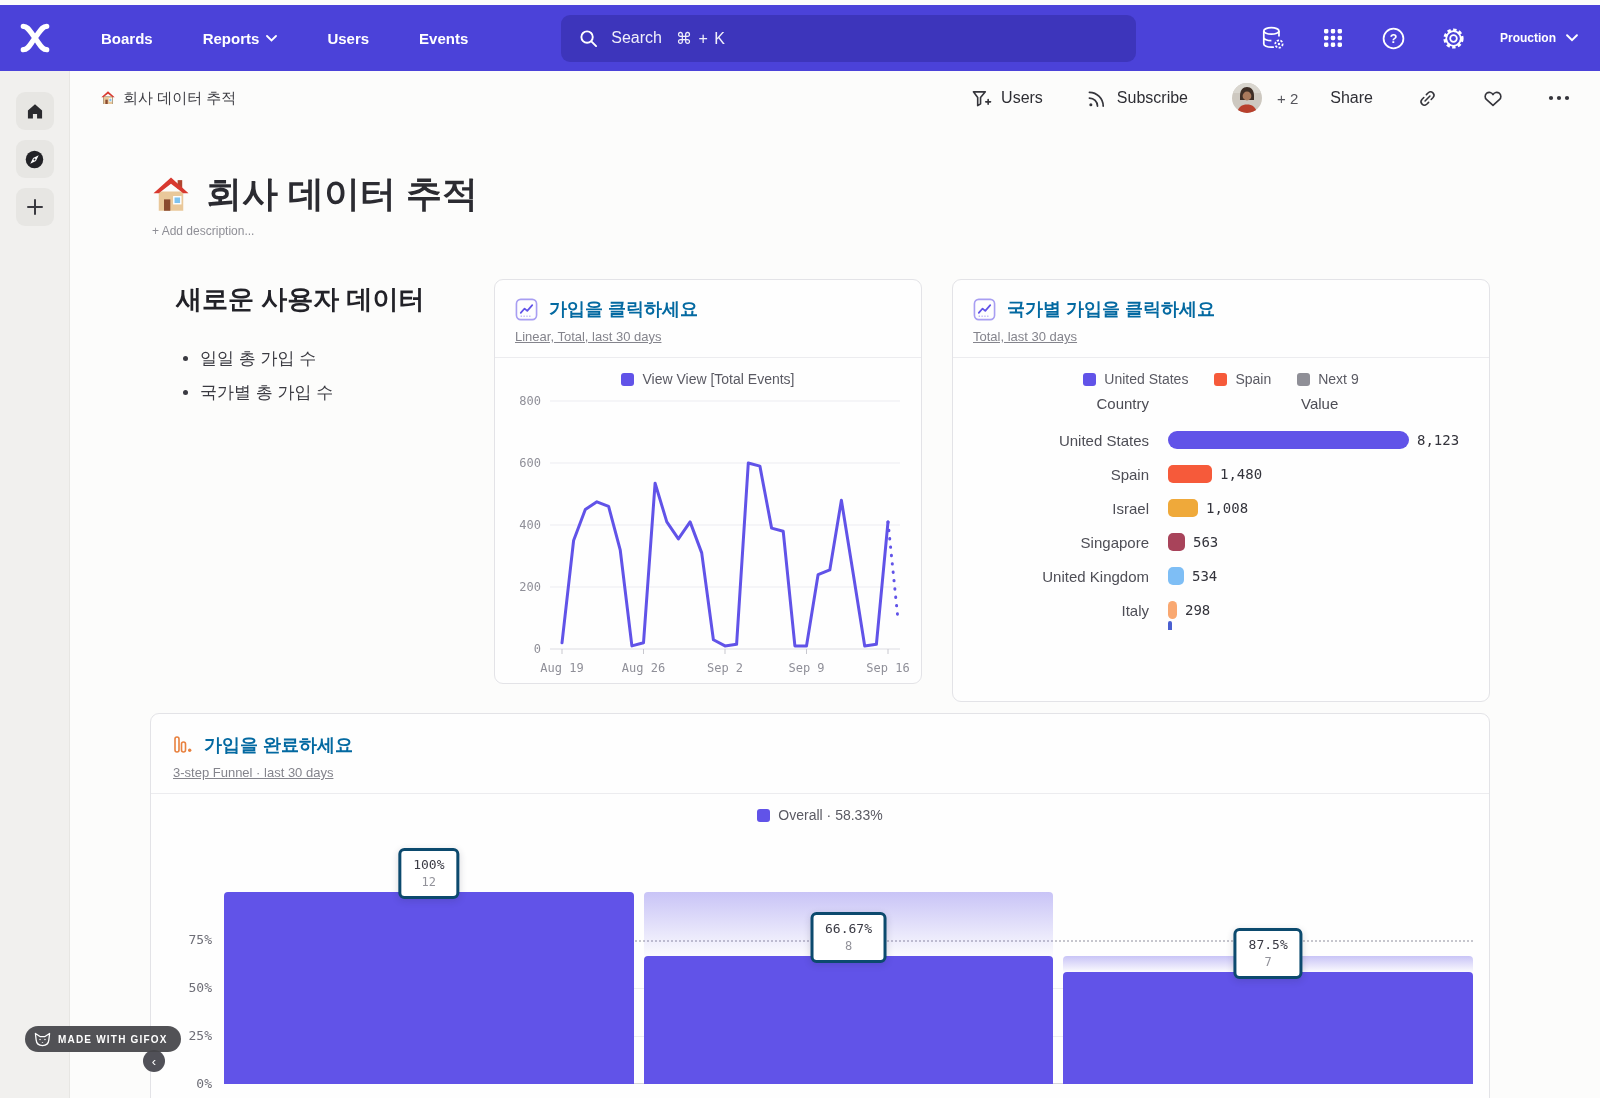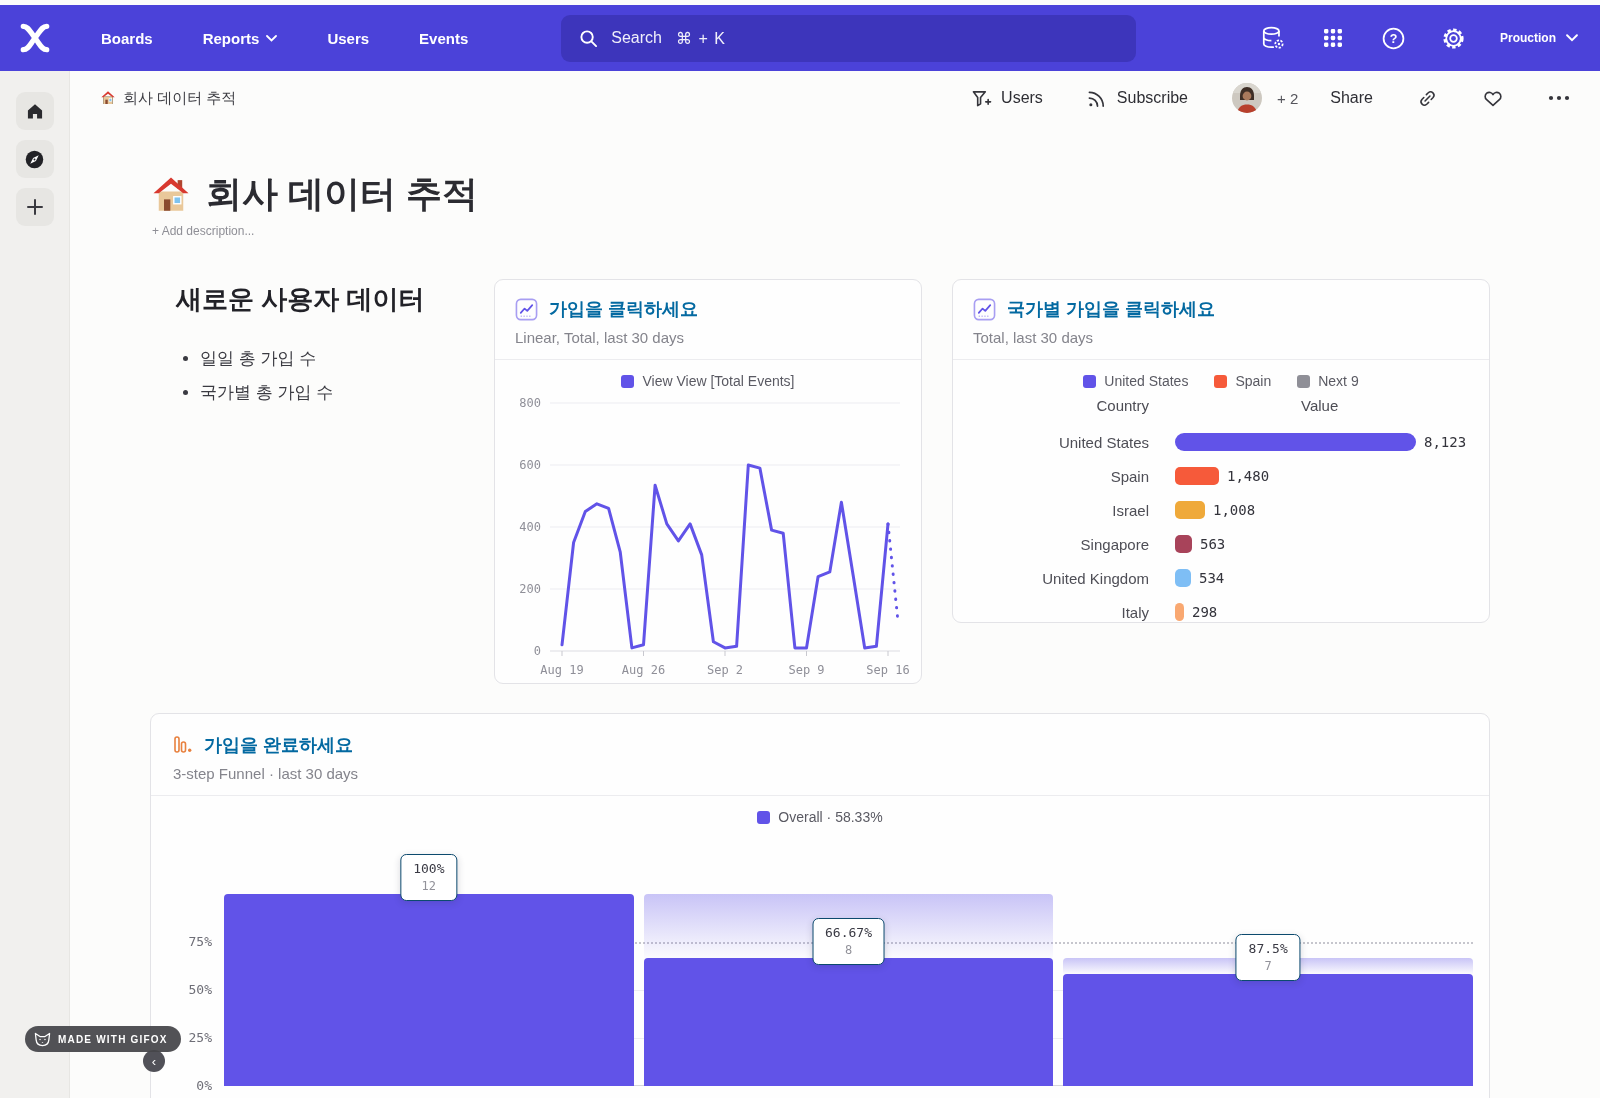--- a/index.html
+++ b/index.html
@@ -43,58 +43,58 @@
   .textblock { position:absolute; left:106px; top:216px; width:300px; }
   .textblock h2 { font-size:26px; font-weight:700; color:#222228; }
   .textblock ul { margin:30px 0 0 24px; }
   .textblock li { font-size:17px; color:#3a3a41; margin-bottom:11px; }
 
   
   .card { position:absolute; background:#fefefe; border:1px solid #e3e3e7; border-radius:9px; }
   .card-head { padding:17px 20px 0; }
   .ct-row { display:flex; align-items:center; gap:11px; }
   .ct { font-size:18px; font-weight:700; color:#0369a1; cursor:pointer; }
-  .sub { font-size:15px; color:#84848c; margin:8px 0 13px 0; }
+  .sub { font-size:13px; color:#84848c; margin:8px 0 13px 0;text-decoration:underline; }
   .divider { height:1px; background:#ececef; }
   .legend { display:flex; justify-content:center; align-items:center; gap:26px; padding:13px 0 2px; }
   .lg { display:flex; align-items:center; gap:8px; font-size:14px; color:#5a5a63; cursor:pointer; }
   .sw { width:13px; height:13px; border-radius:3px; flex:none; }
 
   #line-card { left:424px; top:213px; width:428px; height:405px; }
-  #bar-card  { left:882px; top:213px; width:538px; height:344px; overflow:hidden; }
+  #bar-card  { left:882px; top:213px; width:538px; height:423px; overflow:hidden; }
   #funnel-card { left:80px; top:647px; width:1340px; height:470px; }
 
   .axis { font-family:"DejaVu Sans Mono","Liberation Mono",monospace; font-size:12px; fill:#8f8f98; }
 
   
   .cheads { display:flex; margin-top:6px; font-size:15px; color:#4c4c54; }
   .chead-country { width:176px; text-align:right; }
   .chead-value { margin-left:152px; }
   .crow { display:flex; align-items:center; height:34px; }
   .clabel { width:176px; text-align:right; font-size:15px; color:#4e4e56; flex:none; }
-  .cbar-wrap { display:flex; align-items:center; margin-left:26px; flex:1; }
+  .cbar-wrap { display:flex; align-items:center; margin-left:19px; flex:1; }
   .cbar { height:18px; border-radius:5px; cursor:pointer; }
   .cval { font-family:"DejaVu Sans Mono","Liberation Mono",monospace; font-size:14px; color:#33333b; margin-left:8px; }
   .partial-bar { position:absolute; left:215px; bottom:-3px; width:4px; height:9px; background:#4a5fd0; border-radius:2px 2px 0 0; }
 
   
   .fplot { position:relative; margin:67px 16px 0 73px; height:192px; }
   .fgrid { position:absolute; left:0; width:100%; z-index:1; }
   .fgrid.dash { border-top:2px dotted #c6c6cd; }
   .fgrid.solid { border-top:1px solid #ededf1; }
   .fbase { position:absolute; left:0; bottom:0; width:100%; border-top:1px solid #d6d6db; z-index:1; }
   .fylabel { position:absolute; left:-52px; width:40px; text-align:right;
     font-family:"DejaVu Sans Mono","Liberation Mono",monospace; font-size:13px; color:#6e6e77; }
   .fcols { position:absolute; inset:0; display:flex; gap:10px; }
   .fcol { position:relative; flex:1; }
   .fsolid { position:absolute; bottom:0; left:0; right:0; background:#6153e8; border-radius:4px 4px 0 0; z-index:3; cursor:pointer; }
   .fghost { position:absolute; left:0; right:0; border-radius:4px 4px 0 0; z-index:2;
     background:linear-gradient(180deg, rgba(97,83,232,.34), rgba(97,83,232,.02)); }
   .ftip { position:absolute; left:50%; transform:translate(-50%,-100%); z-index:4; background:#fff;
-    border:1px solid #0c4a6e; border-radius:6px; box-shadow:0 2px 7px rgba(40,40,60,.16);
+    border:3px solid #0c4a6e; border-radius:6px; box-shadow:0 2px 7px rgba(40,40,60,.16);
     padding:6px 12px 7px; text-align:center; }
   .ftip .p { font-family:"DejaVu Sans Mono","Liberation Mono",monospace; font-size:13px; color:#3a3a44; }
   .ftip .c { font-family:"DejaVu Sans Mono","Liberation Mono",monospace; font-size:12px; color:#92929a; margin-top:3px; }
   .fprev { position:absolute; left:-8px; top:336px; width:22px; height:22px; border-radius:50%;
     background:#515158; color:#fff; font-size:13px; display:flex; align-items:center; justify-content:center;
     cursor:pointer; z-index:6; }
 
   
   .gifox { position:absolute; left:25px; top:1026px; height:26px; background:rgba(69,69,73,.93);
     border-radius:13px; display:flex; align-items:center; gap:7px; padding:0 13px 0 9px; z-index:40; }

